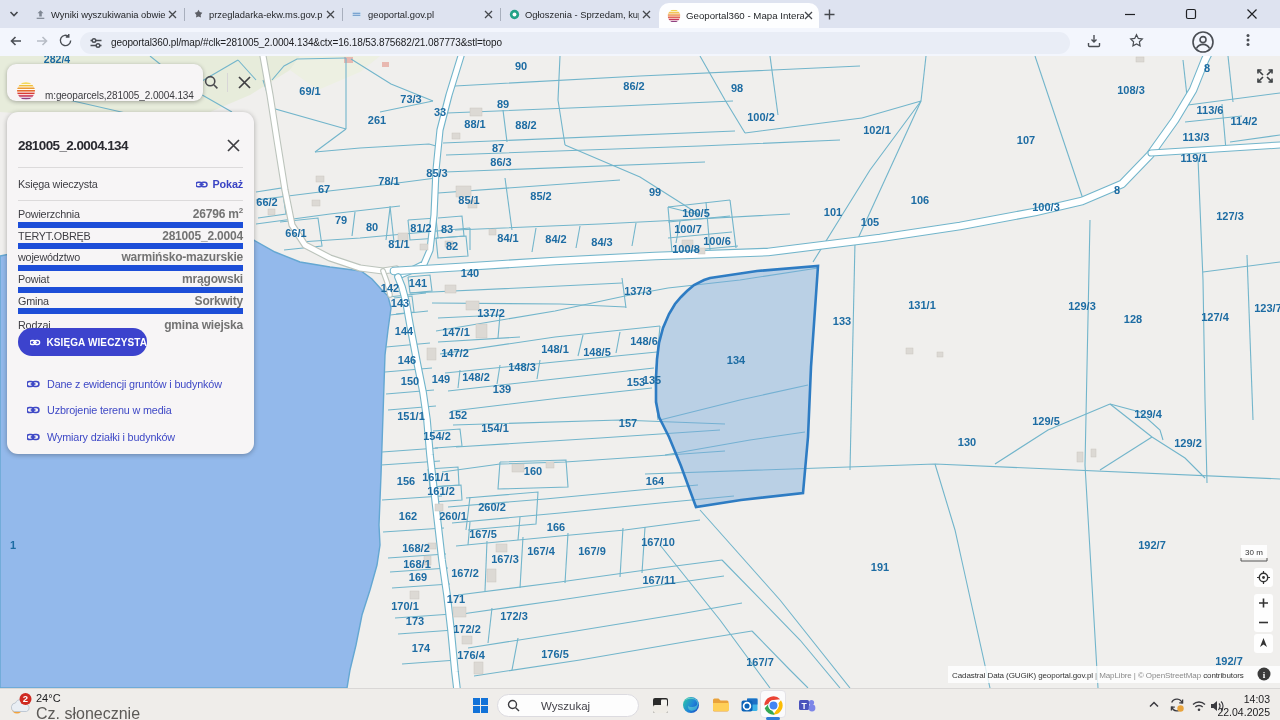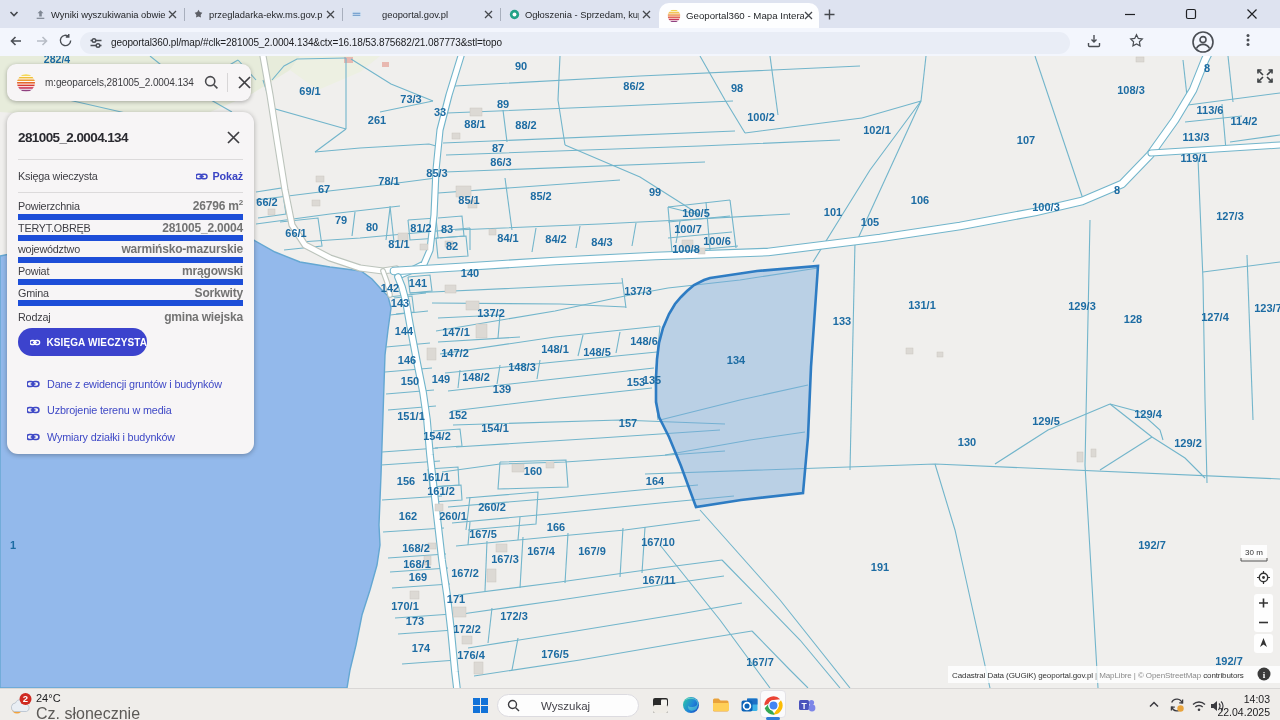--- a/index.html
+++ b/index.html
@@ -10,22 +10,22 @@
 .tab{position:absolute;top:0;height:28px;display:flex;align-items:center;font-size:9.4px;color:#1f2124}
 .tab .ttl{white-space:nowrap;overflow:hidden;flex:1;margin-right:3px}
 .tsep{position:absolute;top:8px;width:1px;height:13px;background:#a8afbd}
 #activetab{position:absolute;left:659px;top:3px;width:160px;height:25px;background:#fdfeff;border-radius:10px 10px 0 0;display:flex;align-items:center;font-size:9.7px;color:#1f2124;white-space:nowrap;overflow:hidden}
 #activetab .ttl{white-space:nowrap;overflow:hidden;flex:1}
 #toolbar{position:absolute;left:0;top:28px;width:1280px;height:28px;background:#f3f6fd}
 #omni{position:absolute;left:80px;top:3.5px;width:990px;height:22px;border-radius:11px;background:#e9edf6;display:flex;align-items:center;font-size:10px;letter-spacing:-0.1px;color:#202124}
 .navic{position:absolute;top:5px;color:#4a4e54;font-size:14px}
 #wbtn{position:absolute;right:0;top:0;height:28px;width:160px}
 
-#searchbar{position:absolute;left:7px;top:64px;width:244px;height:37px;background:#f7f5f6;border-radius:9px;box-shadow:0 1px 4px rgba(0,0,0,.3);display:flex;align-items:center;z-index:30}
-#panel{position:absolute;left:7px;top:112px;width:247px;height:342px;background:#f7f5f6;border-radius:11px;box-shadow:0 1px 5px rgba(0,0,0,.3);z-index:30;padding:8px 11px}
+#searchbar{position:absolute;left:7px;top:64px;width:196px;height:37px;background:#f7f5f6;border-radius:9px;box-shadow:0 1px 4px rgba(0,0,0,.3);display:flex;align-items:flex-end;z-index:30}
+#panel{position:absolute;left:7px;top:112px;width:247px;height:342px;background:#f7f5f6;border-radius:11px;box-shadow:0 1px 5px rgba(0,0,0,.3);z-index:30;padding:16px 11px}
 .prow{display:flex;justify-content:space-between;align-items:center;height:21.7px;font-size:10.8px;letter-spacing:-0.2px;color:#3e3e44;border-bottom:6px solid #1d4ed8}
 .prow b{color:#737373;font-size:12px}
 .plink{display:flex;align-items:center;font-size:10.8px;letter-spacing:-0.15px;color:#3f49c6;font-weight:400;white-space:nowrap}
 
 #taskbar{position:absolute;left:0;top:688px;width:1280px;height:32px;background:#efedea;border-top:1px solid #d9d7d6}
 .tbico{position:absolute;top:4px;width:24px;height:24px;display:flex;align-items:center;justify-content:center}
 </style>
 </head>
 <body>
 <div id="stage">
@@ -494,21 +494,21 @@
         <svg width="9" height="9" viewBox="0 0 9 9" style="flex:none;margin-right:6px">
           <path d="M1 1 L8 8 M8 1 L1 8" stroke="#45484d" stroke-width="1.3"></path>
         </svg>
   </div>
   <div class="tsep" style="left:342px"></div>
   <div class="tab" style="left:344px;width:155px">
     <svg width="11" height="11" viewBox="0 0 13 13" style="flex:none;margin-left:7px">
           <rect x="1" y="2" width="11" height="9" rx="1.5" fill="#d8e4f2"></rect>
           <path d="M2 5 h9 M2 7.5 h9" stroke="#5b8ec6" stroke-width="1.2"></path>
         </svg>
-    <span class="ttl" style="margin-left:20px;flex:none">geoportal.gov.pl</span>
+    <span class="ttl" style="margin-left:6px;flex:none">geoportal.gov.pl</span>
         <span style="flex:1"></span>
         <svg width="9" height="9" viewBox="0 0 9 9" style="flex:none;margin-right:6px">
           <path d="M1 1 L8 8 M8 1 L1 8" stroke="#45484d" stroke-width="1.3"></path>
         </svg>
   </div>
   <div class="tsep" style="left:500px"></div>
   <div class="tab" style="left:502px;width:155px">
     <svg width="11" height="11" viewBox="0 0 13 13" style="flex:none;margin-left:7px">
           <circle cx="6.5" cy="6.5" r="5.5" fill="#23a287"></circle>
           <circle cx="6.5" cy="6.5" r="2.3" fill="#fff"></circle>

